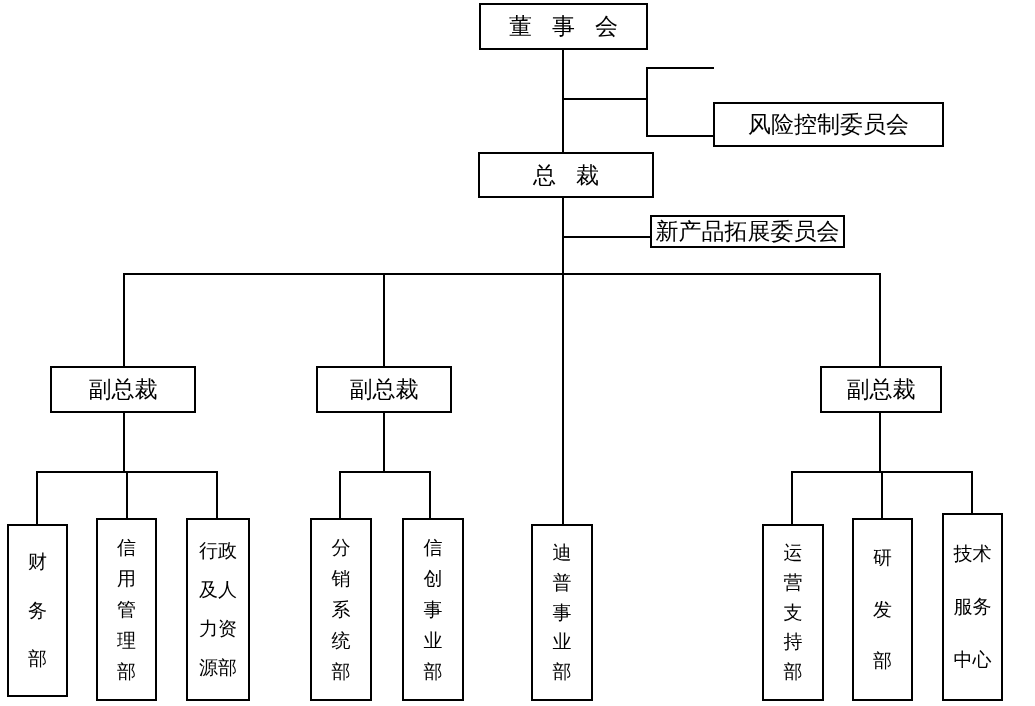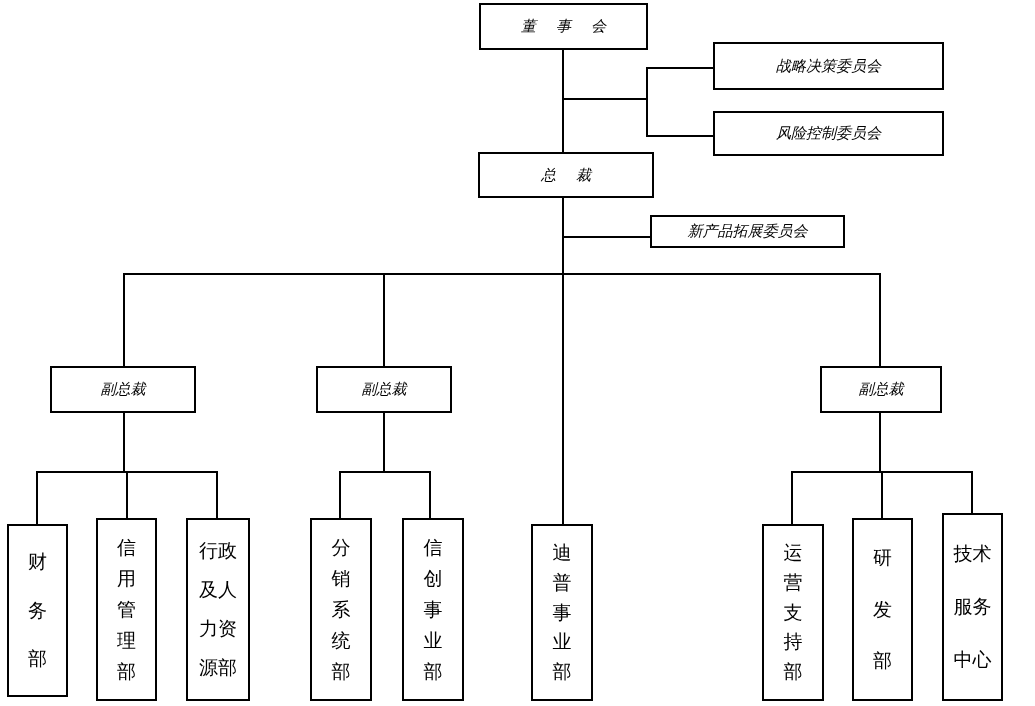--- a/index.html
+++ b/index.html
@@ -23,25 +23,24 @@
     border: 2px solid #000000;
     background: #ffffff;
     display: flex;
     align-items: center;
     justify-content: center;
     color: #000000;
     z-index: 3;
   }
   
   .node.horiz {
-    font-size: 15px;
+    font-size: 23px;
     line-height: 1;
     letter-spacing: 0;
     white-space: nowrap;
-    font-style: italic;
   }
   .node.horiz.wide-gap {
     letter-spacing: 20px;
     text-indent: 20px;
   }
   
   .node.vert {
     align-items: flex-start;
     justify-content: center;
     padding-top: 12px;
@@ -108,23 +107,22 @@
   <div class="ln v" style="left:429px; top:471px; height:53px;"></div>
 
   <div class="ln v" style="left:879px; top:413px; height:60px;"></div>
   <div class="ln h" style="left:791px; top:471px; width:182px;"></div>
   <div class="ln v" style="left:791px; top:471px; height:53px;"></div>
   <div class="ln v" style="left:881px; top:471px; height:53px;"></div>
   <div class="ln v" style="left:971px; top:471px; height:53px;"></div>
 
   <div class="node horiz wide-gap" style="left:479px; top:3px; width:169px; height:47px;">董事会</div>
 
-  <div class="node horiz" style="left:713px; top:42px; width:231px; height:48px;">战略决策委员会</div>
-
-  <div class="node horiz" style="left:713px; top:111px; width:231px; height:45px;">风险控制委员会</div>
+
+  <div class="node horiz" style="left:713px; top:102px; width:231px; height:45px;">风险控制委员会</div>
 
   <div class="node horiz wide-gap" style="left:478px; top:152px; width:176px; height:46px;">总裁</div>
 
   <div class="node horiz" style="left:650px; top:215px; width:195px; height:33px;">新产品拓展委员会</div>
 
   <div class="node horiz" style="left:50px; top:366px; width:146px; height:47px;">副总裁</div>
 
   <div class="node horiz" style="left:316px; top:366px; width:136px; height:47px;">副总裁</div>
 
   <div class="node horiz" style="left:820px; top:366px; width:122px; height:47px;">副总裁</div>

